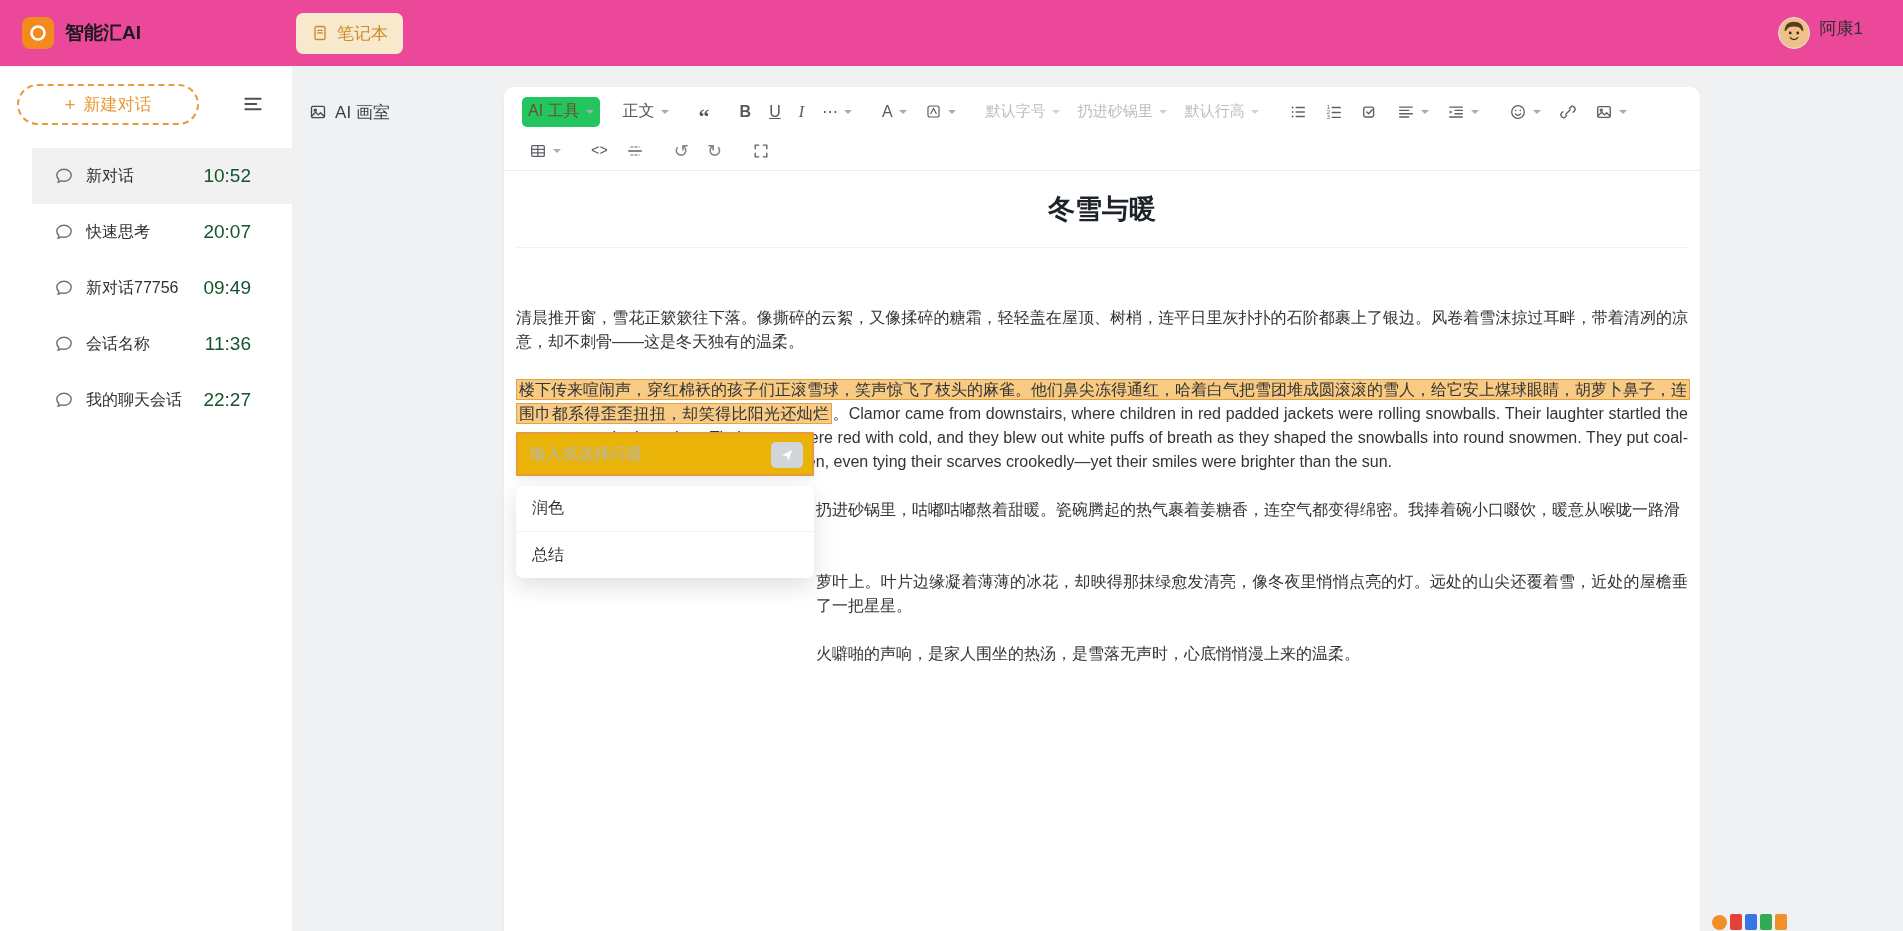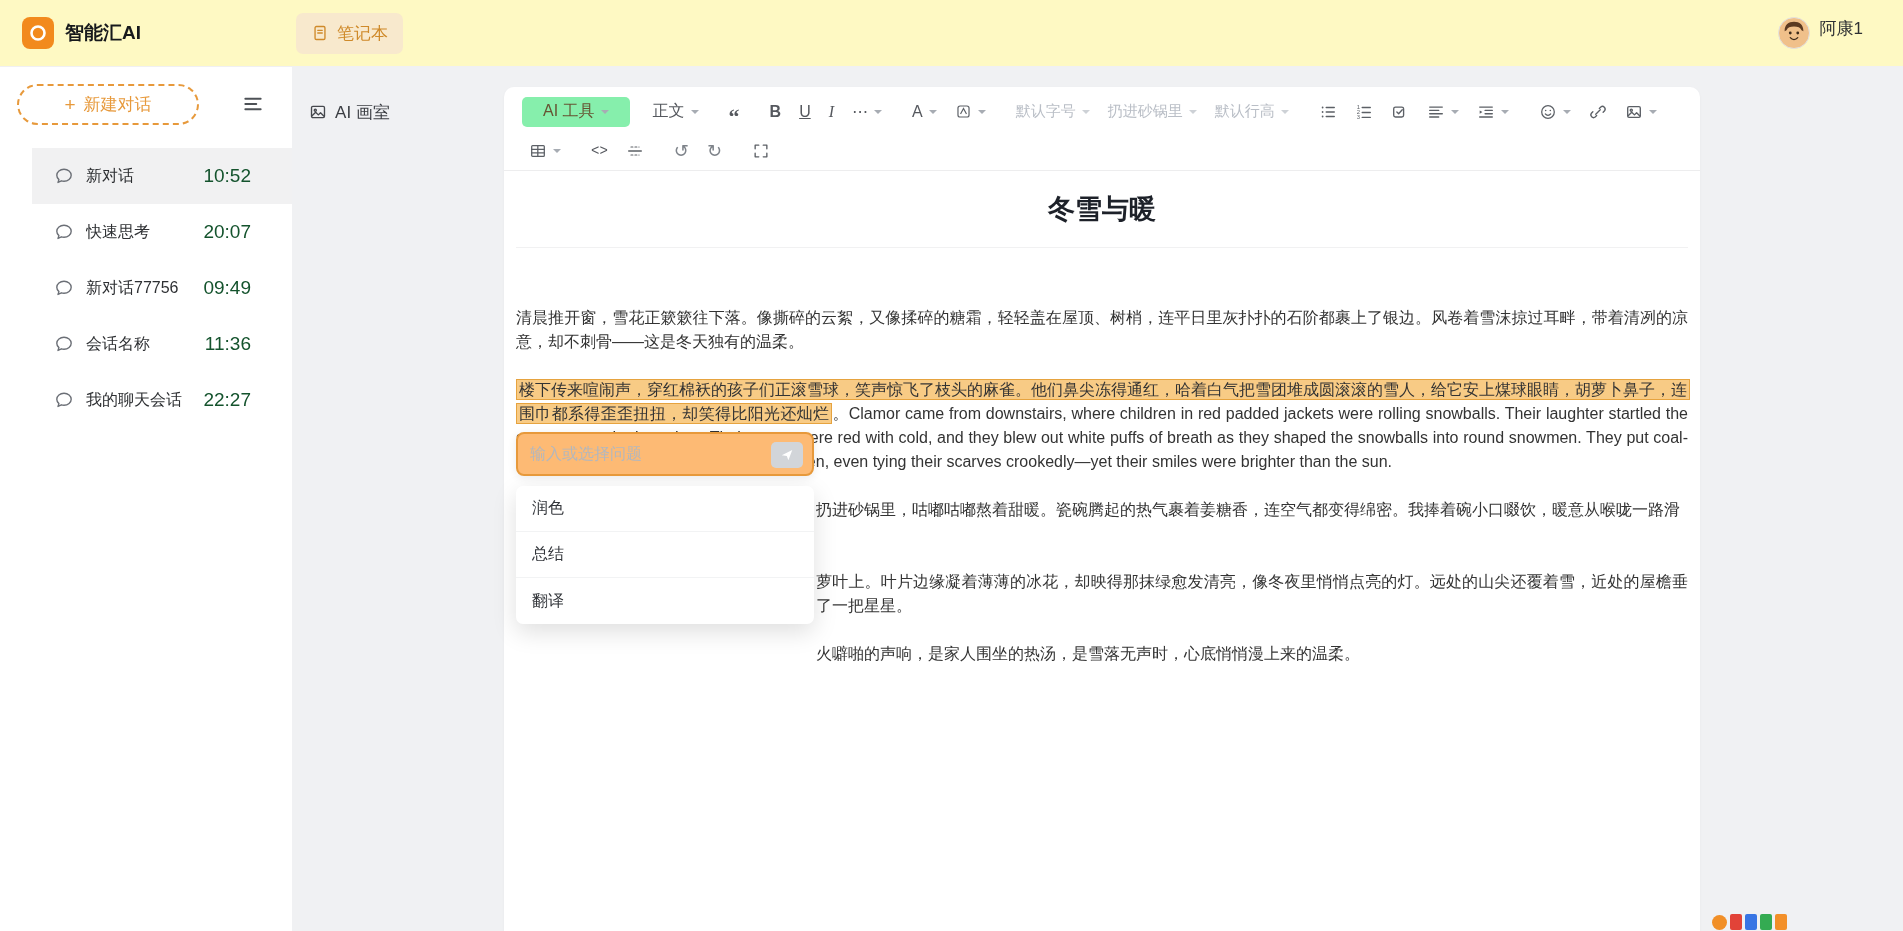--- a/index.html
+++ b/index.html
@@ -1,21 +1,21 @@
 <!DOCTYPE html>
 <html><head>
 <meta charset="utf-8">
 <style>
   * { margin:0; padding:0; box-sizing:border-box; }
   html,body { width:1903px; height:931px; overflow:hidden; }
   body { font-family:"Liberation Sans","DejaVu Sans",sans-serif; background:#f0f1f3; color:#333; }
   .page { position:relative; width:1903px; height:931px; overflow:hidden; }
 
   
-  .header { position:absolute; top:0; left:0; right:0; height:67px; background:#fef9c3;
+  .header { position:absolute; top:0; left:0; right:0; height:67px; background:#ec4899;
             border-bottom:1px solid #f0f0f2; display:flex; align-items:center; z-index:30; }
   .brand { display:flex; align-items:center; gap:11px; margin-left:22px; cursor:pointer; }
   .logo { width:32px; height:32px; border-radius:8px; background:#f28a1d; display:flex; align-items:center; justify-content:center; }
   .app-title { font-size:19px; font-weight:bold; color:#17191c; }
   .nav { display:flex; align-items:center; gap:38px; margin-left:155px;flex-direction:column; }
   .nav-item { display:flex; align-items:center; gap:8px; font-size:17px; color:#3a3d42; cursor:pointer; padding:9px 6px; border-radius:7px; }
   .nav-item.active { background:#f8e9cd; color:#cf8a2a; padding:9px 15px; }
   .nav-item.active svg { stroke:#cf8a2a; }
   .nav-item svg { stroke:#45484d; }
   .user { margin-left:auto; margin-right:40px; display:flex; align-items:flex-start; gap:10px; cursor:pointer; }
@@ -41,21 +41,21 @@
   .main { position:absolute; top:67px; left:292px; right:0; bottom:0; background:#f0f1f3; overflow:hidden; }
   .editor-card { position:absolute; left:212px; top:20px; width:1196px; height:1000px; background:#fff;
                  border-radius:10px; box-shadow:0 1px 3px rgba(0,0,0,0.04); }
 
   
   .toolbar { padding:5px 18px 0 18px; border-bottom:1px solid #ededee; }
   .tb-row { display:flex; align-items:center; height:39px; gap:4px; }
   .tbtn { display:inline-flex; align-items:center; gap:4px; height:30px; padding:0 7px; border-radius:5px;
           font-size:16px; color:#55585e; cursor:pointer; white-space:nowrap; }
   .tbtn svg { stroke:#5c6066; }
-  .tbtn.ai { background:#86efac; color:#665332; font-weight:500; padding:0 21px; }
+  .tbtn.ai { background:#22c55e; color:#665332; font-weight:500; padding:0 6px; }
   .tbtn.muted { color:#b9bec6; font-size:15px; }
   .tbtn.muted .cr { border-top-color:#cdd1d6; }
   .tbtn .g-quote { font-family:"Liberation Serif","DejaVu Serif",serif; font-weight:bold; font-size:22px; line-height:10px; padding-top:10px; }
   .tbtn .g-bold { font-weight:bold; }
   .tbtn .g-under { text-decoration:underline; }
   .tbtn .g-italic { font-style:italic; font-family:"Liberation Serif","DejaVu Serif",serif; }
   .tbtn .g-undo { font-size:18px; color:#7e838a; }
   .cr { width:0; height:0; border-left:4px solid transparent; border-right:4px solid transparent;
         border-top:4.5px solid #a7acb3; margin-left:2px; }
   .sep8 { width:8px; }
@@ -66,21 +66,21 @@
                border-bottom:1px solid #f1f1f2; cursor:text; }
   .doc-body { padding-top:58px; font-size:16px; line-height:24px; color:#333; text-align:justify; cursor:text; }
   .doc-body p { margin:0 0 24px 0; }
   .doc-body p.gap2 { margin-bottom:48px; }
   .hl { background:#f8cb85; border:1px solid #e6a33f; box-decoration-break:clone; -webkit-box-decoration-break:clone; padding:1px 2px; }
   .line { white-space:nowrap; overflow:hidden; height:24px; }
   .ghost { display:inline-block; width:300px; }
 
   
   .ai-popup { position:absolute; left:224px; top:365px; width:298px; z-index:50; }
-  .ai-inputbox { position:relative; height:44px; background:#fdba74; border:2px solid #e7993b; border-radius:8px;
+  .ai-inputbox { position:relative; height:44px; background:#eab308; border:2px solid #e7993b; border-radius:1px;
                  box-shadow:0 2px 10px rgba(0,0,0,0.08); }
   .ai-inputbox input { width:100%; height:100%; border:none; outline:none; background:transparent;
                        padding:0 52px 0 12px; font-size:16px; color:#333; font-family:inherit; }
   .ai-inputbox input::placeholder { color:#b3b7bd; }
   .send-btn { position:absolute; right:9px; top:8px; width:32px; height:26px; background:#d2d5d9; border:none;
               border-radius:5px; display:flex; align-items:center; justify-content:center; cursor:pointer; }
   .ai-menu { margin-top:10px; background:#fff; border-radius:7px; box-shadow:0 8px 24px rgba(0,0,0,0.13); overflow:hidden; }
   .ai-menu .opt { height:46px; display:flex; align-items:center; padding:0 16px; font-size:16px; color:#33363b;
                   border-bottom:1px solid #f2f3f4; cursor:pointer; }
   .ai-menu .opt:last-child { border-bottom:none; }
@@ -403,21 +403,20 @@
           <span style="display:inline-flex">
               <svg width="14" height="14" viewBox="0 0 20 20">
                 <path d="M2.5 10.5L17.5 3l-5.5 14.5-2.3-6L2.5 10.5z" fill="#ffffff"></path>
               </svg>
             </span>
         </button>
       </div>
       <div class="ai-menu">
         <div class="opt">润色</div>
         <div class="opt">总结</div>
-        <div class="opt">翻译</div>
       </div>
     </div>
   </main>
 
   <div class="watermark">
     <span class="wm" style="background:#f28a1d;border-radius:50%;width:15px;height:15px;"></span>
     <span class="wm" style="background:#e23a2e;"></span>
     <span class="wm" style="background:#2f6fe4;"></span>
     <span class="wm" style="background:#2aa84a;"></span>
     <span class="wm" style="background:#f28a1d;"></span>

